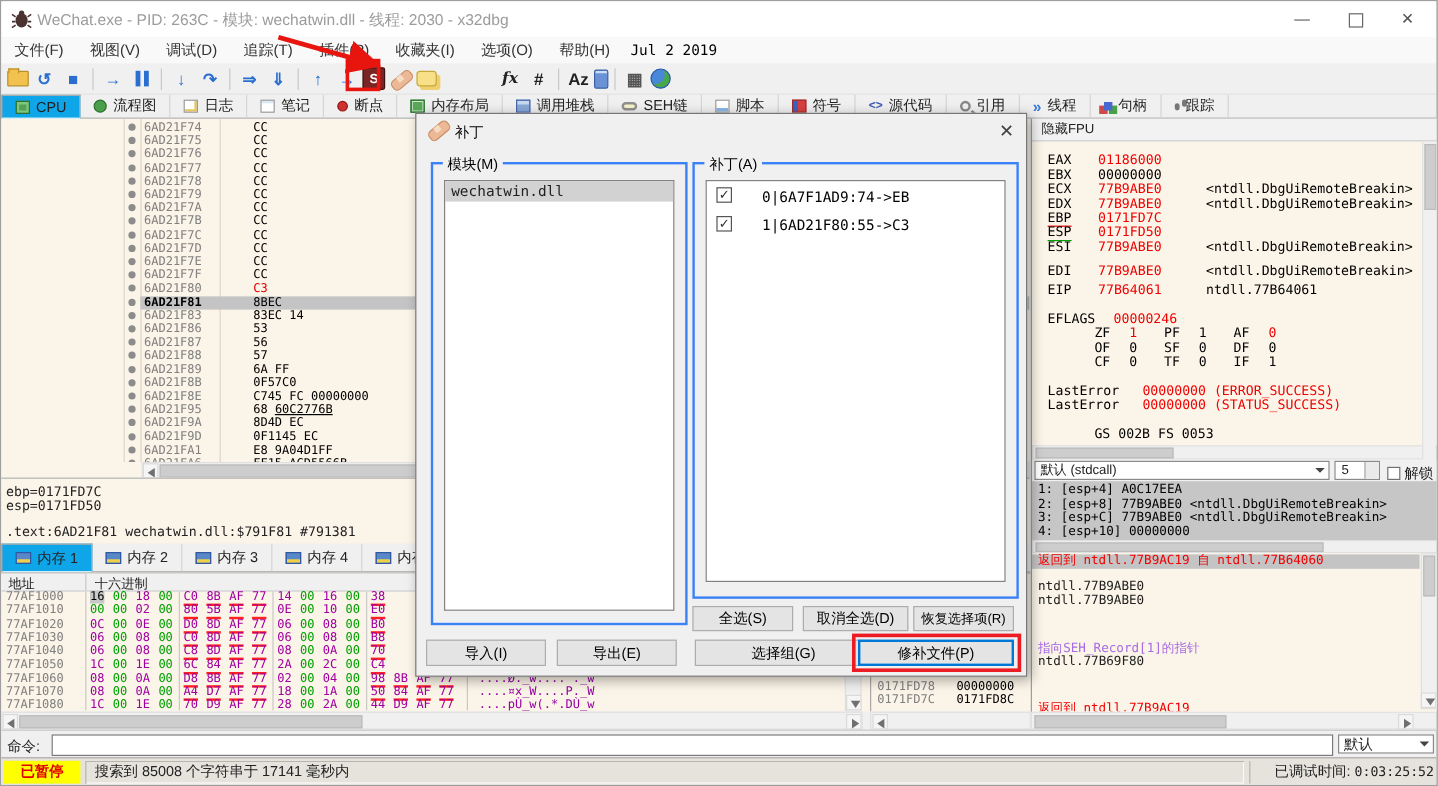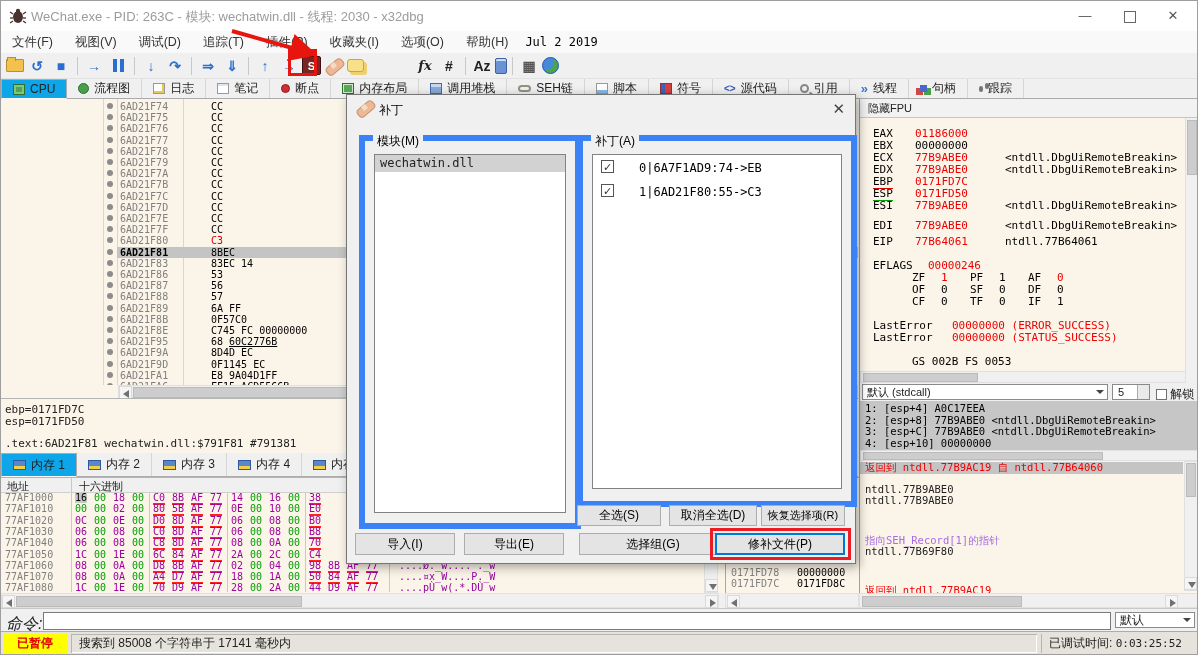--- a/index.html
+++ b/index.html
@@ -120,41 +120,41 @@
   .i2row{position:absolute;left:0;right:16px;height:11.5px;line-height:11.5px;font-size:10.5px;font-family:"DejaVu Sans Mono",monospace;padding-left:5px;}
   .i2hl{background:#C4C4C4;color:#F00000;}
   .i2purple{color:#A86BE4;}
   #info2-vscroll{position:absolute;right:1px;top:362px;width:14px;height:130px;background:#F0F0F0;border:1px solid #E0E0E0;box-sizing:border-box;}
   
   #dialog{position:absolute;left:345px;top:93px;width:510px;height:470px;background:#F0F0F0;border:1px solid #767676;
     box-shadow:3px 3px 10px rgba(0,0,0,0.35);z-index:40;box-sizing:border-box;}
   #dlg-title{position:absolute;left:0;top:0;width:100%;height:28px;}
   #dlg-title .txt{position:absolute;left:32px;top:7px;font-size:12px;color:#000;}
   #dlg-close{position:absolute;right:10px;top:5px;font-size:15px;color:#444;}
-  .groupbox{position:absolute;border:6px solid #3b82f6;}
+  .groupbox{position:absolute;border:2px solid #3b82f6;}
   .gb-label{position:absolute;top:-8px;left:8px;background:#F0F0F0;padding:0 4px;font-size:12px;color:#000;}
   .listbox{position:absolute;background:#FFF;border:1px solid #828282;}
   .mod-item{height:17px;line-height:17px;background:#D2D2D2;font-family:"DejaVu Sans Mono",monospace;font-size:12px;padding-left:5px;}
   .patch-item{position:relative;height:24px;}
   .patch-cb{position:absolute;left:8px;top:5px;width:13px;height:13px;border:1px solid #555;background:#FFF;
     font-size:11px;line-height:12px;text-align:center;color:#333;box-sizing:border-box;}
   .patch-lbl{position:absolute;left:46px;top:6px;font-family:"DejaVu Sans Mono",monospace;font-size:12px;color:#000;}
   .btn{position:absolute;background:#E4E4E4;border:1px solid #ADADAD;font-size:12px;text-align:center;box-sizing:border-box;color:#000;
     display:flex;align-items:center;justify-content:center;white-space:nowrap;}
   .btn.default{border:2px solid #0078D7;}
   #patch-red-rect{position:absolute;left:363px;top:433px;width:141px;height:32px;border:3px solid #EC1C24;box-sizing:border-box;}
   
   #cmdbar{position:absolute;left:0;top:607px;width:100%;height:23px;background:#F0F0F0;border-top:1px solid #C9C9C9;box-sizing:border-box;}
-  #cmdbar .lbl{position:absolute;left:5px;top:5px;font-size:16px;font-style:italic;}
+  #cmdbar .lbl{position:absolute;left:5px;top:5px;font-size:12px;}
   #cmd-input{position:absolute;left:42px;top:3px;width:1066px;height:16px;background:#FFF;border:1px solid #7A7A7A;}
   #statusbar{position:absolute;left:0;top:630px;width:100%;height:25px;background:#E6E3DC;border-top:1px solid #ABABAB;box-sizing:border-box;font-size:12px;}
   #paused{position:absolute;left:2px;top:2px;width:64px;height:19px;background:#FFFF00;color:#E00000;font-weight:bold;
     text-align:center;line-height:19px;}
   #status-msg-cell{position:absolute;left:70px;top:2px;width:966px;height:19px;box-shadow:inset 1px 1px 0 #B8B5AE,inset -1px -1px 0 #FFF;line-height:19px;padding-left:8px;box-sizing:border-box;}
-  #status-time-cell{position:absolute;left:1040px;top:2px;width:154px;height:19px;line-height:19px;box-shadow:inset 1px 0 0 #B8B5AE;padding-left:8px;box-sizing:border-box;}
+  #status-time-cell{position:absolute;left:1040px;top:2px;width:154px;height:19px;line-height:19px;box-shadow:inset 1px 0 0 #B8B5AE;padding-left:8px;box-sizing:border-box;text-align:right;}
   .annot-arrow{position:absolute;left:225px;top:26px;z-index:60;pointer-events:none;}
 </style>
 </head>
 <body>
 
 <div class="window">
 
   <div class="titlebar">
     <svg class="bugicon" width="18" height="16">
       <ellipse cx="9" cy="9" rx="5" ry="6" fill="#4A3230"></ellipse>

